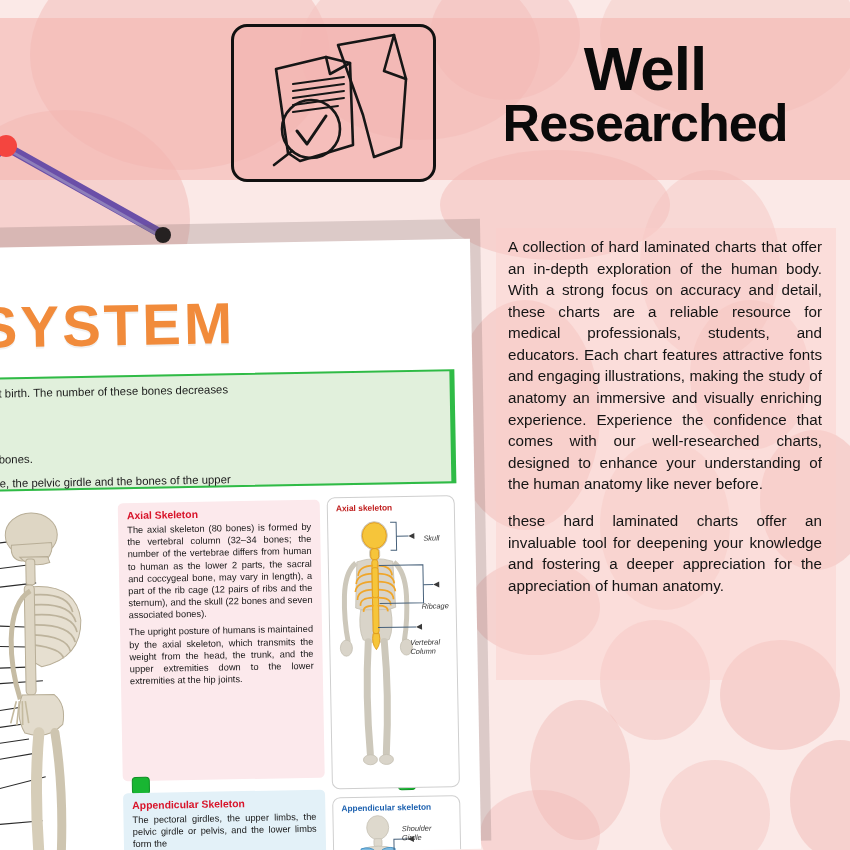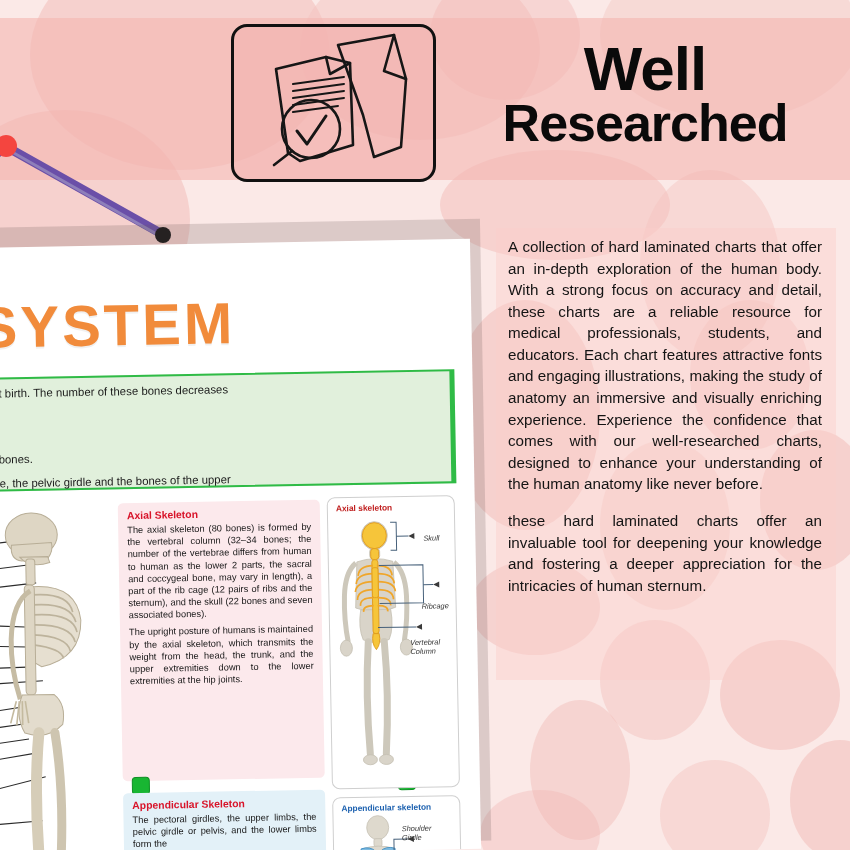--- a/index.html
+++ b/index.html
@@ -370,16 +370,16 @@
         <polygon points="74,26 80,23 80,29" fill="#3a3a3a"></polygon>
       </svg>
       <div class="diag-label" style="left:68px;top:28px;width:50px;line-height:1.15;">Shoulder Girdle</div>
     </div>
 
   </div>
 
   <div class="copy-panel"></div>
   <div class="copy">
     <p>A collection of hard laminated charts that offer an in-depth exploration of the human body. With a strong focus on accuracy and detail, these charts are a reliable resource for medical professionals, students, and educators. Each chart features attractive fonts and engaging illustrations, making the study of anatomy an immersive and visually enriching experience. Experience the confidence that comes with our well-researched charts, designed to enhance your understanding of the human anatomy like never before.</p>
-    <p>these hard laminated charts offer an invaluable tool for deepening your knowledge and fostering a deeper appreciation for the intricacies of human sternum.</p>
+    <p>these hard laminated charts offer an invaluable tool for deepening your knowledge and fostering a deeper appreciation for the appreciation of human anatomy.</p>
   </div>
 
 </div>
 
 </body></html>

